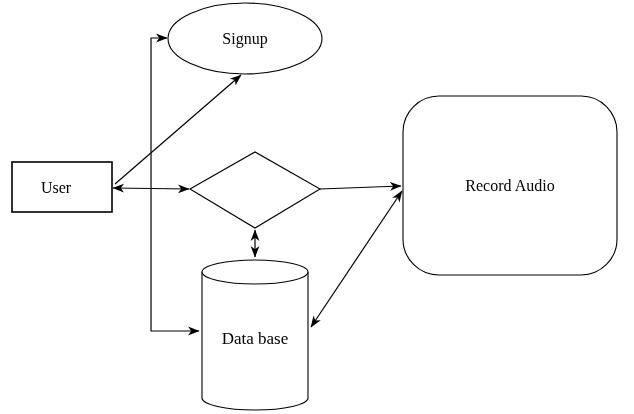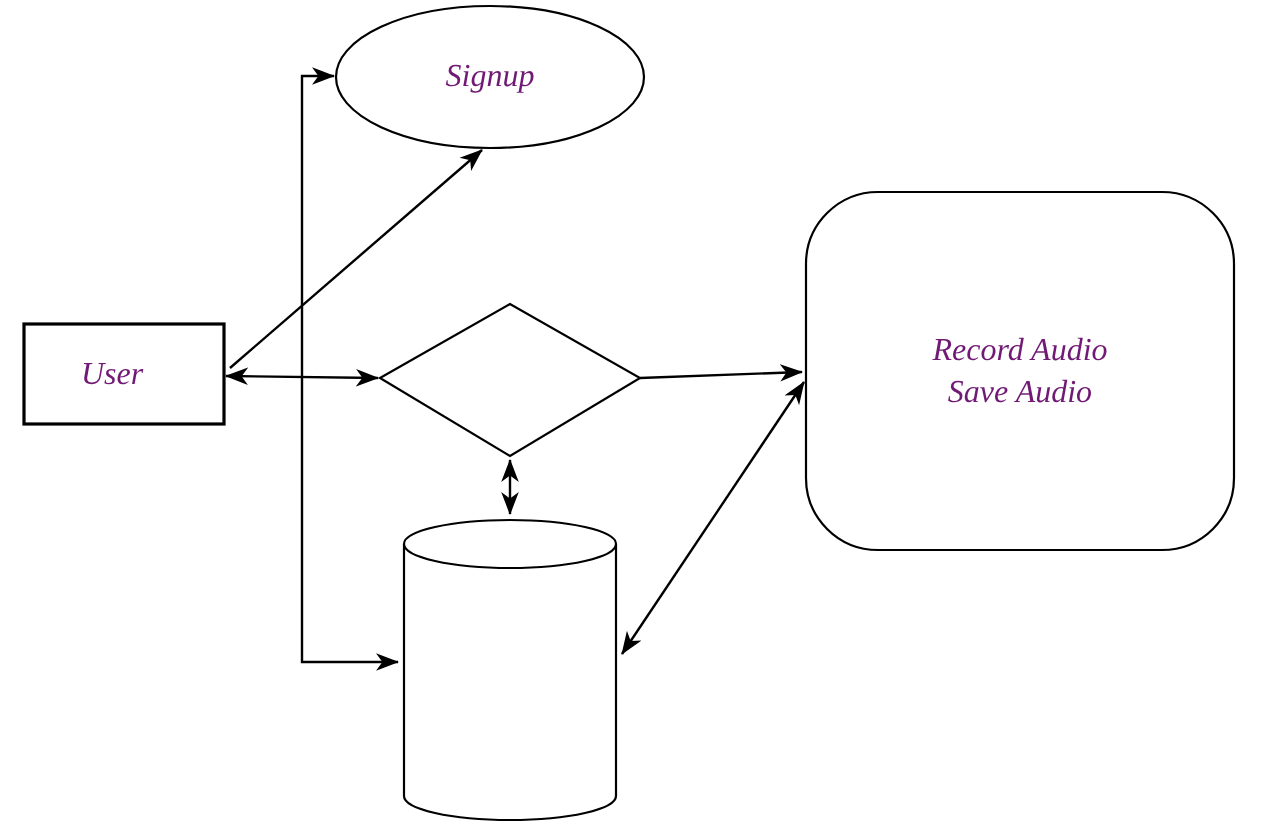--- a/index.html
+++ b/index.html
@@ -24,24 +24,23 @@
     height: 414px;
   }
   .node-label {
     position: absolute;
     display: flex;
     align-items: center;
     justify-content: center;
     text-align: center;
     font-size: 16px;
     line-height: 21px;
-    color: #701a75;
+    color: #000000;
     pointer-events: none;
     white-space: nowrap;
-    font-style: italic;
   }
   .label-user      { left: 12px;  top: 162px; width: 88px; height: 50px; }
   .label-signup    { left: 168px; top: 3px;   width: 154px; height: 71px; }
   .label-login     { left: 190px; top: 152px; width: 130px; height: 76px; }
   .label-database  { left: 202px; top: 318px; width: 106px; height: 40px; font-size: 17px; }
   .label-features  {
     left: 403px; top: 96px; width: 214px; height: 179px;
     flex-direction: column;
     font-size: 16px;
   }
@@ -82,19 +81,19 @@
     </g>
 
     <rect x="403" y="96" width="214" height="179" rx="36" ry="36" fill="#ffffff" stroke="#000000" stroke-width="1.1"></rect>
   </svg>
 
   <div class="node-label label-user">User</div>
 
   <div class="node-label label-signup">Signup</div>
 
 
+  <div class="node-label label-database">Data base</div>
 
   <div class="node-label label-features">
     <div>Record Audio</div>
-    <div>Save Audio</div>
   </div>
 
 </div>
 
 </body></html>

